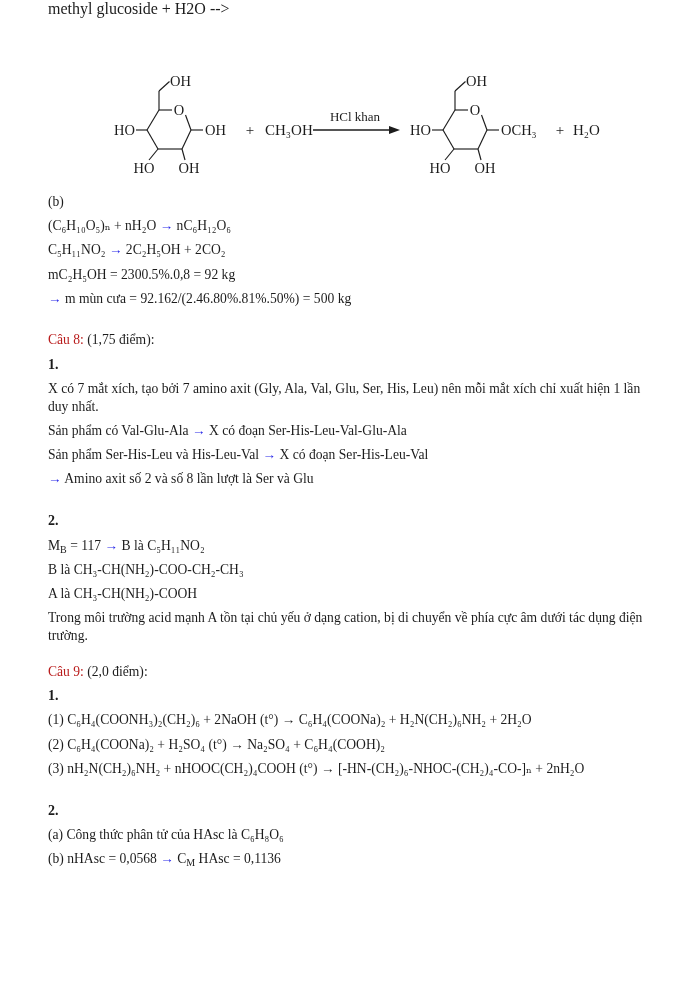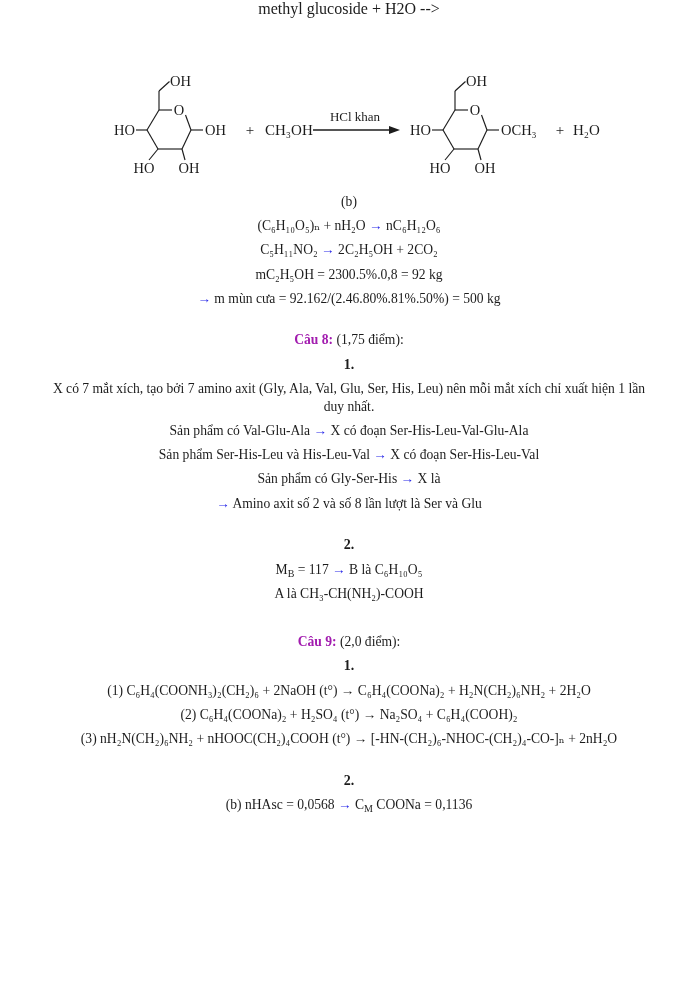--- a/index.html
+++ b/index.html
@@ -1,32 +1,32 @@
 <!DOCTYPE html>
 <html><head>
 <meta charset="utf-8">
 <style>
   html,body{margin:0;padding:0;background:#ffffff;}
   body{
     width:694px;height:982px;overflow:hidden;
     font-family:"Liberation Serif","DejaVu Serif",serif;
     color:#1c1c1c;position:relative;
   }
-  .page{padding:0 44px 0 48px;text-align:center;}
+  .page{padding:0 44px 0 48px;}
   .scheme{display:block;margin:0;}
   .scheme text{fill:#1c1c1c;font-family:"Liberation Serif","DejaVu Serif",serif;}
   .scheme .atom{font-size:14.5px;}
   .scheme .formula{font-size:15px;}
   .scheme .cat{font-size:13px;}
   .doc-body{margin-top:10px;}
   .section{margin-top:0;}
   .section.gap-lg{margin-top:24px;}
-  .section.gap-md{margin-top:30px;}
+  .section.gap-md{margin-top:18px;}
   .line{font-size:13.6px;line-height:1.3;margin:0 0 6.5px 0;}
-  .seg-heading{color:#a21caf;font-weight:bold;}
+  .seg-heading{color:#b91c1c;font-weight:normal;}
   .seg-bold{font-weight:bold;font-size:14px;}
   .seg-arrow{color:#2424e8;}
   .seg-subscript{font-size:10px;}
   sub.seg-subscript{vertical-align:-3px;line-height:0;}
 </style>
 </head>
 <body>
 
 <div class="page">
 
@@ -100,34 +100,36 @@
         <div class="line"><span class="">C₅H₁₁NO₂ </span><span class="seg-arrow">→</span><span class=""> 2C₂H₅OH + 2CO₂</span></div>
         <div class="line"><span class="">mC₂H₅OH = 2300.5%.0,8 = 92 kg</span></div>
         <div class="line"><span class="seg-arrow">→</span><span class=""> m mùn cưa = 92.162/(2.46.80%.81%.50%) = 500 kg</span></div>
       </div>
       <div class="section gap-lg">
         <div class="line"><span class="seg-heading">Câu 8:</span><span class=""> (1,75 điểm):</span></div>
         <div class="line"><span class="seg-bold">1.</span></div>
         <div class="line"><span class="">X có 7 mắt xích, tạo bởi 7 amino axit (Gly, Ala, Val, Glu, Ser, His, Leu) nên mỗi mắt xích chỉ xuất hiện 1 lần duy nhất.</span></div>
         <div class="line"><span class="">Sản phẩm có Val-Glu-Ala </span><span class="seg-arrow">→</span><span class=""> X có đoạn Ser-His-Leu-Val-Glu-Ala</span></div>
         <div class="line"><span class="">Sản phẩm Ser-His-Leu và His-Leu-Val </span><span class="seg-arrow">→</span><span class=""> X có đoạn Ser-His-Leu-Val</span></div>
-        <div class="line"><span class="">Sản phẩm có Gly-Ser-His </span><span class="seg-arrow">→</span><span class=""> X là</span></div>
         <div class="line"><span class="seg-arrow">→</span><span class=""> Amino axit số 2 và số 8 lần lượt là Ser và Glu</span></div>
       </div>
       <div class="section gap-lg">
         <div class="line"><span class="seg-bold">2.</span></div>
-        <div class="line"><span class="">M</span><sub class="seg-subscript">B</sub><span class=""> = 117 </span><span class="seg-arrow">→</span><span class=""> B là C₆H₁₀O₅</span></div>
+        <div class="line"><span class="">M</span><sub class="seg-subscript">B</sub><span class=""> = 117 </span><span class="seg-arrow">→</span><span class=""> B là C₅H₁₁NO₂</span></div>
+        <div class="line"><span class="">B là CH₃-CH(NH₂)-COO-CH₂-CH₃</span></div>
         <div class="line"><span class="">A là CH₃-CH(NH₂)-COOH</span></div>
+        <div class="line"><span class="">Trong môi trường acid mạnh A tồn tại chủ yếu ở dạng cation, bị di chuyển về phía cực âm dưới tác dụng điện trường.</span></div>
       </div>
       <div class="section gap-md">
         <div class="line"><span class="seg-heading">Câu 9:</span><span class=""> (2,0 điểm):</span></div>
         <div class="line"><span class="seg-bold">1.</span></div>
         <div class="line"><span class="">(1) C₆H₄(COONH₃)₂(CH₂)₆ + 2NaOH (t°) → C₆H₄(COONa)₂ + H₂N(CH₂)₆NH₂ + 2H₂O</span></div>
         <div class="line"><span class="">(2) C₆H₄(COONa)₂ + H₂SO₄ (t°) → Na₂SO₄ + C₆H₄(COOH)₂</span></div>
         <div class="line"><span class="">(3) nH₂N(CH₂)₆NH₂ + nHOOC(CH₂)₄COOH (t°) → [-HN-(CH₂)₆-NHOC-(CH₂)₄-CO-]ₙ + 2nH₂O</span></div>
       </div>
       <div class="section gap-lg">
         <div class="line"><span class="seg-bold">2.</span></div>
-        <div class="line"><span class="">(b) nHAsc = 0,0568 </span><span class="seg-arrow">→</span><span class=""> C</span><sub class="seg-subscript">M</sub><span class=""> COONa = 0,1136</span></div>
+        <div class="line"><span class="">(a) Công thức phân tử của HAsc là C₆H₈O₆</span></div>
+        <div class="line"><span class="">(b) nHAsc = 0,0568 </span><span class="seg-arrow">→</span><span class=""> C</span><sub class="seg-subscript">M</sub><span class=""> HAsc = 0,1136</span></div>
       </div>
     </div>
 
 </div>
 
 </body></html>

